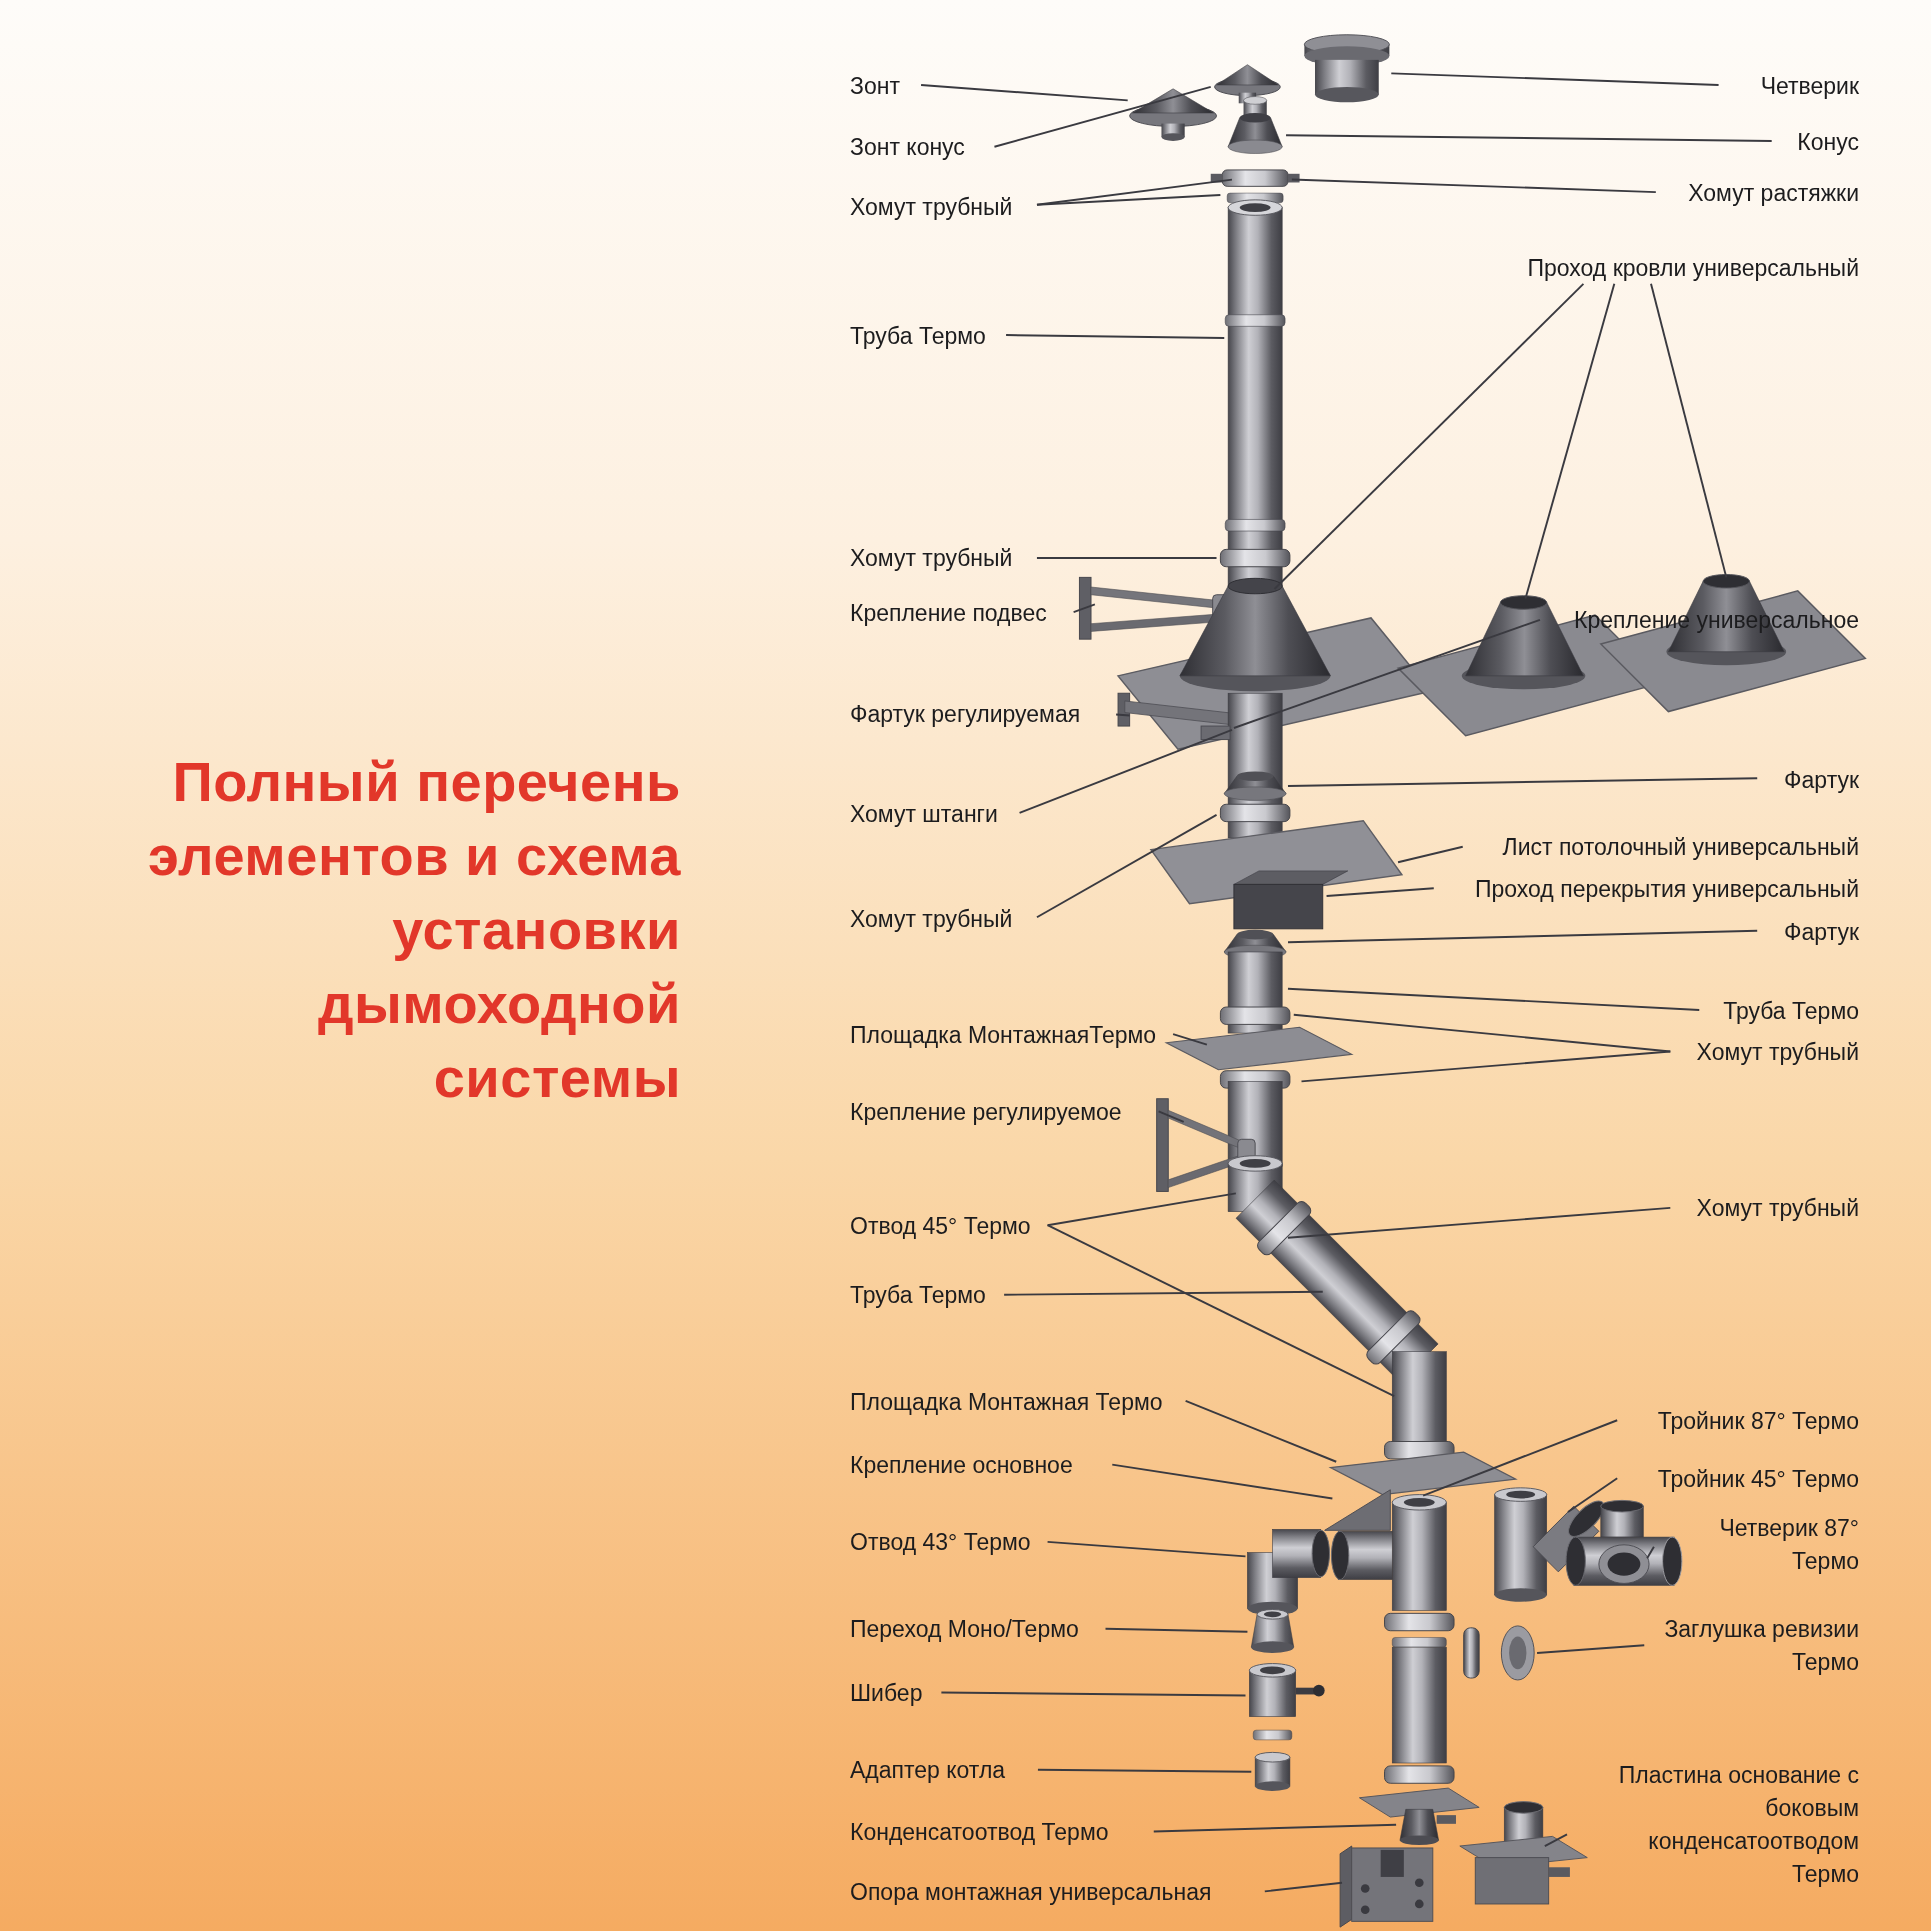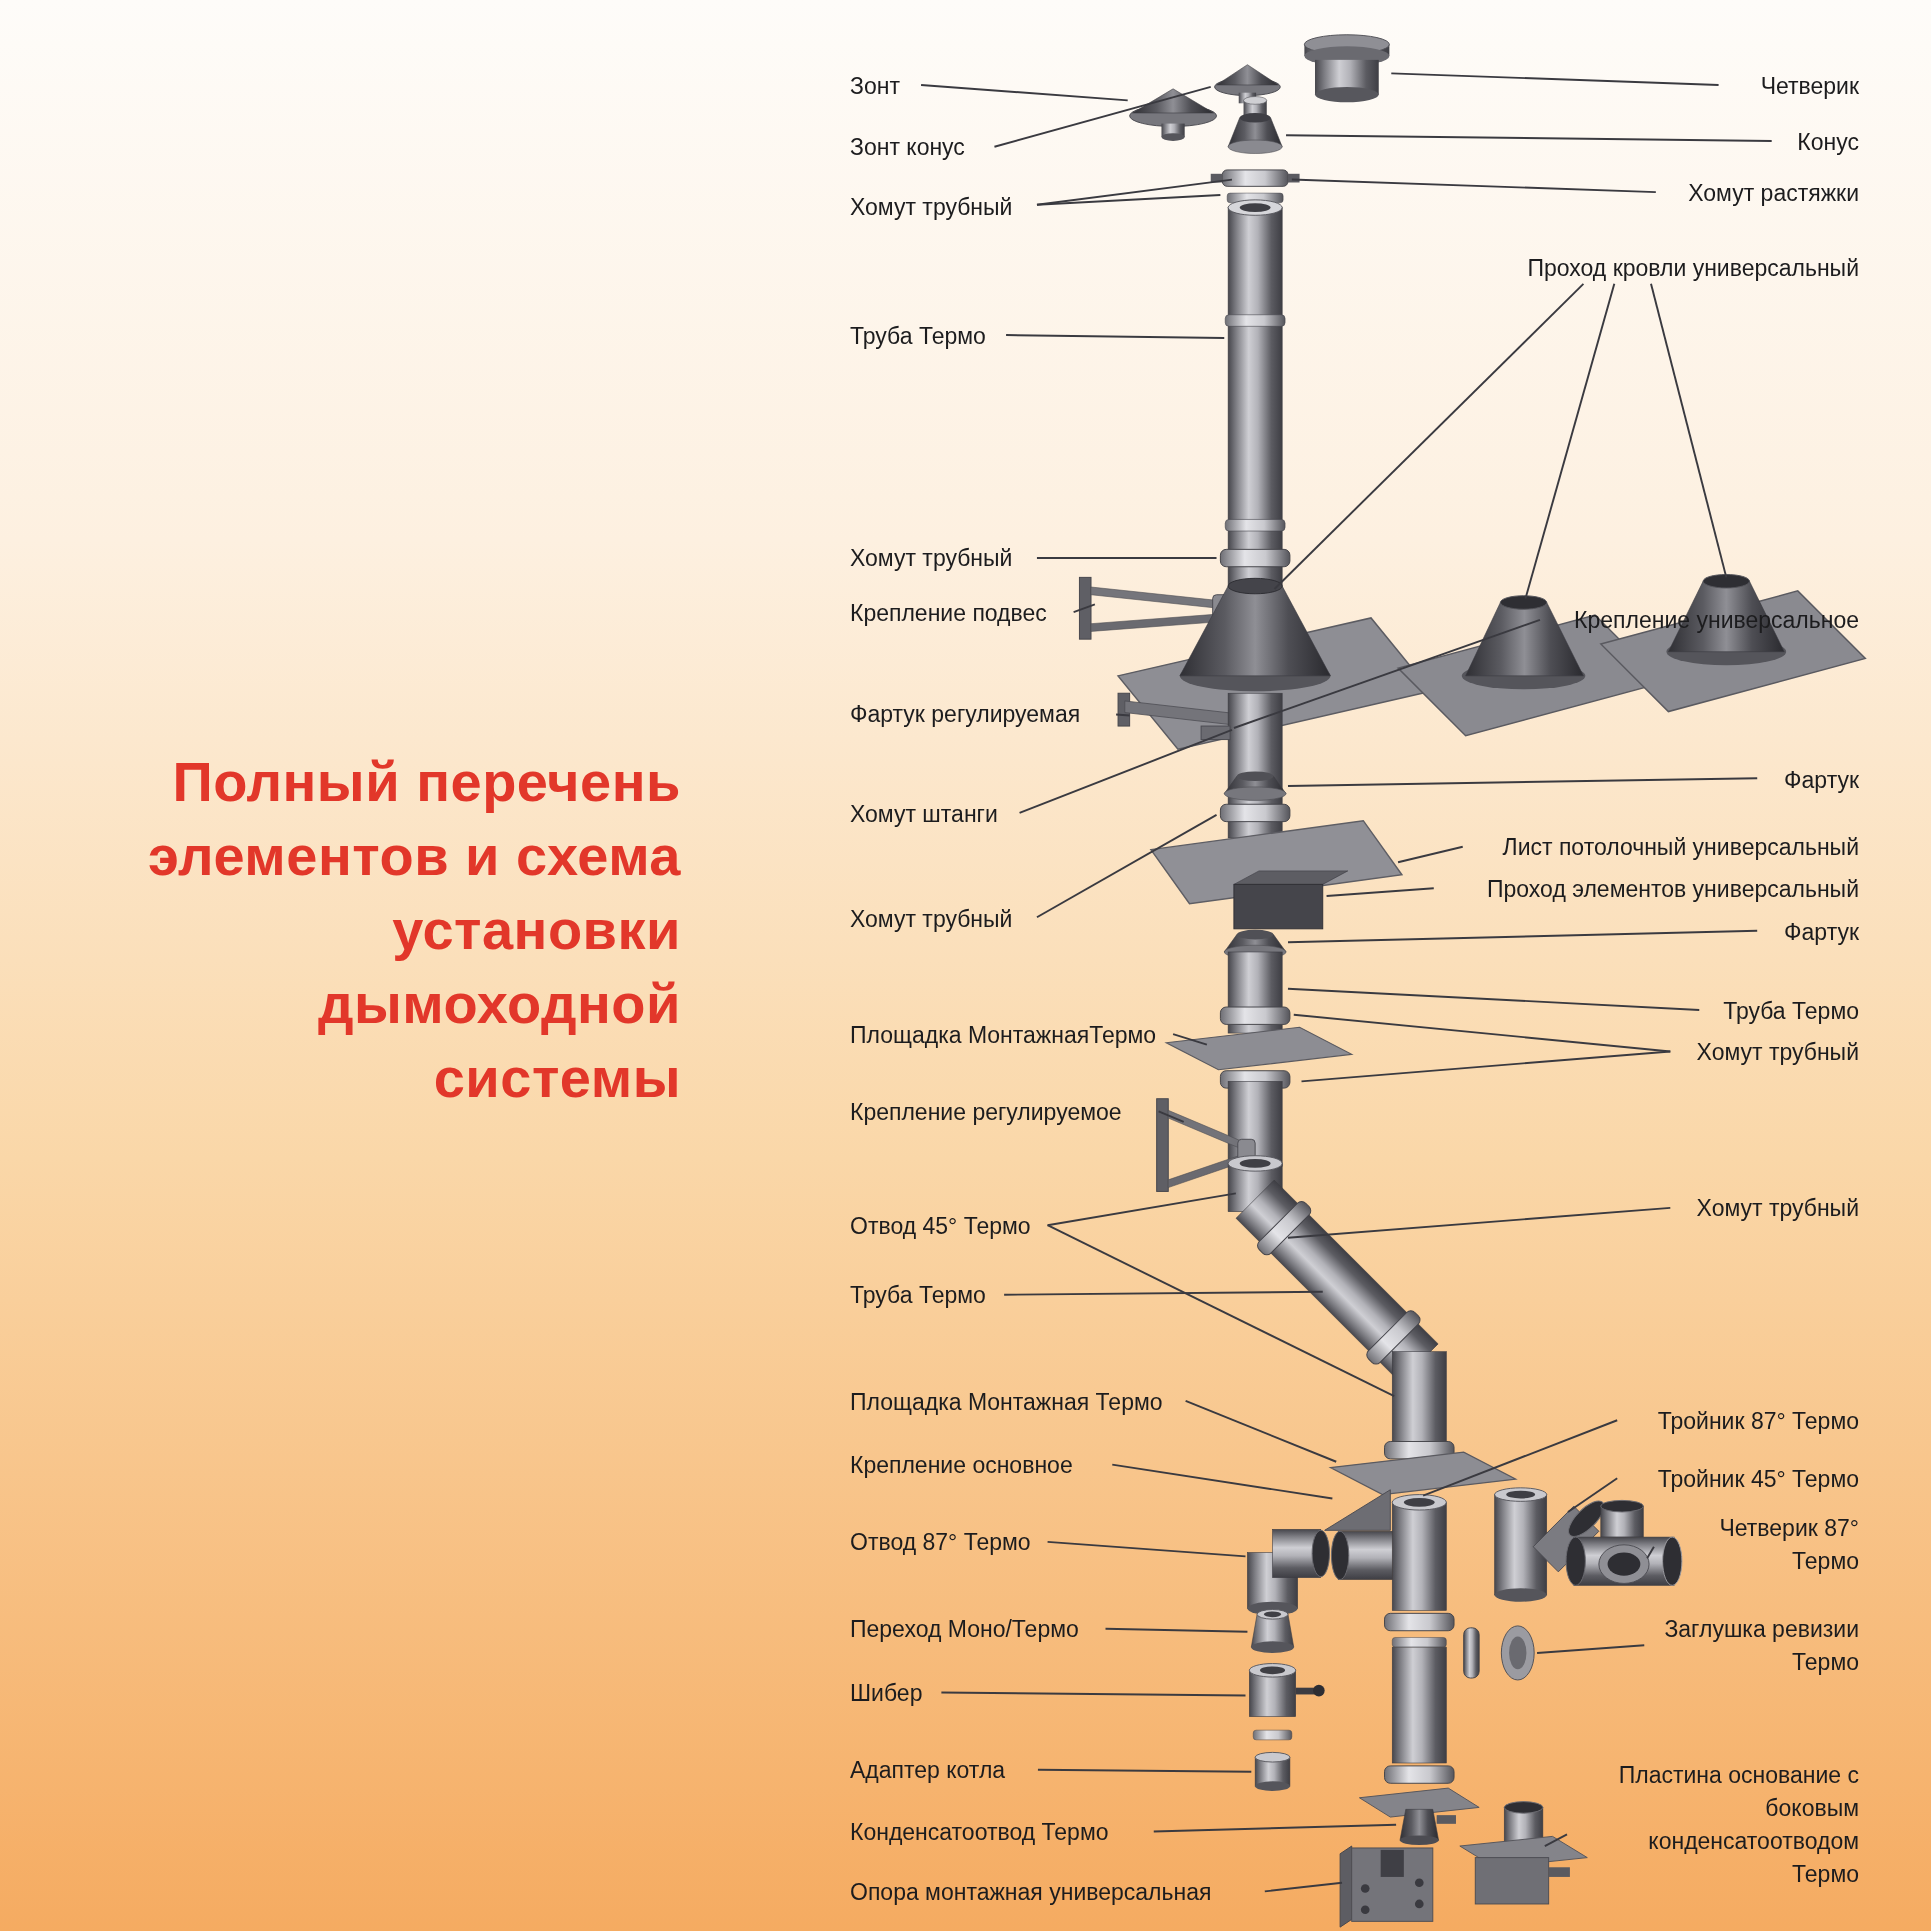--- a/index.html
+++ b/index.html
@@ -351,35 +351,35 @@
 <div class="lbl left" style="left:850px;top:597px">Крепление подвес</div>
 <div class="lbl left" style="left:850px;top:698px">Фартук регулируемая</div>
 <div class="lbl left" style="left:850px;top:798px">Хомут штанги</div>
 <div class="lbl left" style="left:850px;top:903px">Хомут трубный</div>
 <div class="lbl left" style="left:850px;top:1019px">Площадка МонтажнаяТермо</div>
 <div class="lbl left" style="left:850px;top:1096px">Крепление регулируемое</div>
 <div class="lbl left" style="left:850px;top:1210px">Отвод 45° Термо</div>
 <div class="lbl left" style="left:850px;top:1279px">Труба Термо</div>
 <div class="lbl left" style="left:850px;top:1386px">Площадка Монтажная Термо</div>
 <div class="lbl left" style="left:850px;top:1449px">Крепление основное</div>
-<div class="lbl left" style="left:850px;top:1526px">Отвод 87° Термо</div>
+<div class="lbl left" style="left:850px;top:1526px">Отвод 43° Термо</div>
 <div class="lbl left" style="left:850px;top:1613px">Переход Моно/Термо</div>
 <div class="lbl left" style="left:850px;top:1677px">Шибер</div>
 <div class="lbl left" style="left:850px;top:1754px">Адаптер котла</div>
 <div class="lbl left" style="left:850px;top:1816px">Конденсатоотвод Термо</div>
 <div class="lbl left" style="left:850px;top:1876px">Опора монтажная универсальная</div>
 
 <div class="lbl right" style="right:72px;top:70px">Четверик</div>
 <div class="lbl right" style="right:72px;top:126px">Конус</div>
 <div class="lbl right" style="right:72px;top:177px">Хомут растяжки</div>
 <div class="lbl right" style="right:72px;top:252px">Проход кровли универсальный</div>
 <div class="lbl right" style="right:72px;top:604px">Крепление универсальное</div>
 <div class="lbl right" style="right:72px;top:764px">Фартук</div>
 <div class="lbl right" style="right:72px;top:831px">Лист потолочный универсальный</div>
-<div class="lbl right" style="right:72px;top:873px">Проход элементов универсальный</div>
+<div class="lbl right" style="right:72px;top:873px">Проход перекрытия универсальный</div>
 <div class="lbl right" style="right:72px;top:916px">Фартук</div>
 <div class="lbl right" style="right:72px;top:995px">Труба Термо</div>
 <div class="lbl right" style="right:72px;top:1036px">Хомут трубный</div>
 <div class="lbl right" style="right:72px;top:1192px">Хомут трубный</div>
 <div class="lbl right" style="right:72px;top:1405px">Тройник 87° Термо</div>
 <div class="lbl right" style="right:72px;top:1463px">Тройник 45° Термо</div>
 <div class="lbl right wrap" style="right:72px;top:1512px;width:193px">Четверик 87° Термо</div>
 <div class="lbl right wrap" style="right:72px;top:1613px;width:203px">Заглушка ревизии Термо</div>
 <div class="lbl right wrap" style="right:72px;top:1759px;width:280px">Пластина основание с боковым конденсатоотводом Термо</div>
 

